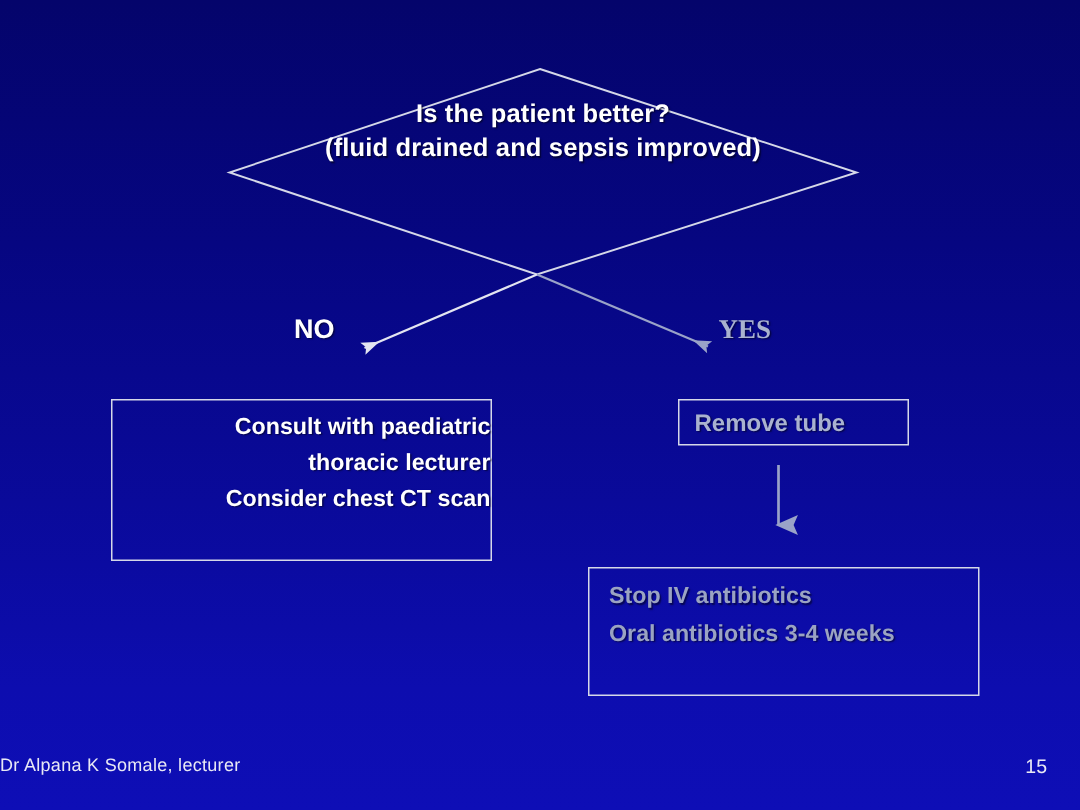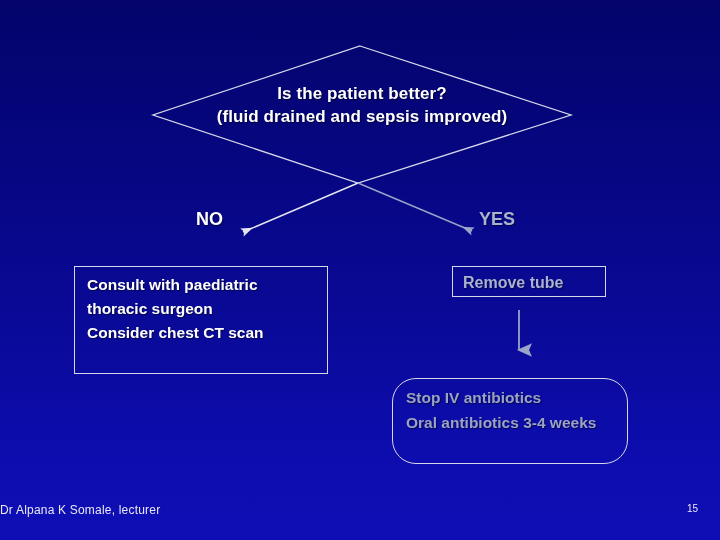--- a/index.html
+++ b/index.html
@@ -25,21 +25,21 @@
     top: 0;
     width: 720px;
     height: 540px;
     pointer-events: none;
   }
 
   
   .diamond-text {
     position: absolute;
     left: 153px;
-    top: 82px;
+    top: 64px;
     width: 418px;
     text-align: center;
     color: #ffffff;
     font-weight: bold;
     font-size: 17px;
     line-height: 23px;
     letter-spacing: 0.1px;
     text-shadow: 1px 1px 1px rgba(0,0,0,0.55);
   }
   .diamond-text div { white-space: nowrap; }
@@ -54,20 +54,21 @@
   }
   #label-no {
     left: 196px;
     top: 177px;
     color: #ffffff;
   }
   #label-yes {
     left: 479px;
     top: 177px;
     color: #a9b2cf;
+    font-family: Liberation Serif, serif;
   }
 
   
   .flow-box {
     position: absolute;
     box-sizing: border-box;
     border: 1px solid #d5d8e8;
     background: transparent;
   }
   .flow-box .line {
@@ -80,42 +81,42 @@
     left: 74px;
     top: 266px;
     width: 254px;
     height: 108px;
     padding: 6px 0 0 12px;
   }
   #box-consult .line {
     color: #ffffff;
     font-size: 15.5px;
     line-height: 24px;
+    text-align: right;
   }
 
   #box-remove-tube {
     left: 452px;
     top: 266px;
     width: 154px;
     height: 31px;
     padding: 4px 0 0 10px;
   }
   #box-remove-tube .line {
     color: #a9b2cf;
     font-size: 16px;
     line-height: 23px;
   }
 
   #box-discharge {
     left: 392px;
     top: 378px;
-    width: 236px;
+    width: 261px;
     height: 86px;
     padding: 6px 0 0 13px;
-    border-radius: 24px;
   }
   #box-discharge .line {
     color: #9aa3c2;
     font-size: 15.5px;
     line-height: 25px;
   }
 
   
   #footer-author {
     position: absolute;
@@ -125,21 +126,21 @@
     text-align: left;
     color: #e8e8f4;
     font-size: 12px;
     letter-spacing: 0.2px;
   }
   #footer-page {
     position: absolute;
     right: 22px;
     top: 503px;
     color: #e8e8f4;
-    font-size: 10px;
+    font-size: 13px;
     font-weight: normal;
   }
 </style>
 </head>
 <body>
 
 <div id="slide">
 
   <svg id="flow-svg" viewBox="0 0 720 540" xmlns="http://www.w3.org/2000/svg">
     <defs>
@@ -166,21 +167,21 @@
   <div class="diamond-text">
     <div>Is the patient better?</div>
     <div>(fluid drained and sepsis improved)</div>
   </div>
 
   <div class="branch-label" id="label-no">NO</div>
   <div class="branch-label" id="label-yes">YES</div>
 
   <div class="flow-box" id="box-consult">
     <div class="line">Consult with paediatric</div>
-    <div class="line">thoracic surgeon</div>
+    <div class="line">thoracic lecturer</div>
     <div class="line">Consider chest CT scan</div>
   </div>
 
   <div class="flow-box" id="box-remove-tube">
     <div class="line">Remove tube</div>
   </div>
 
   <div class="flow-box" id="box-discharge">
     <div class="line">Stop IV antibiotics</div>
     <div class="line">Oral antibiotics 3-4 weeks</div>

